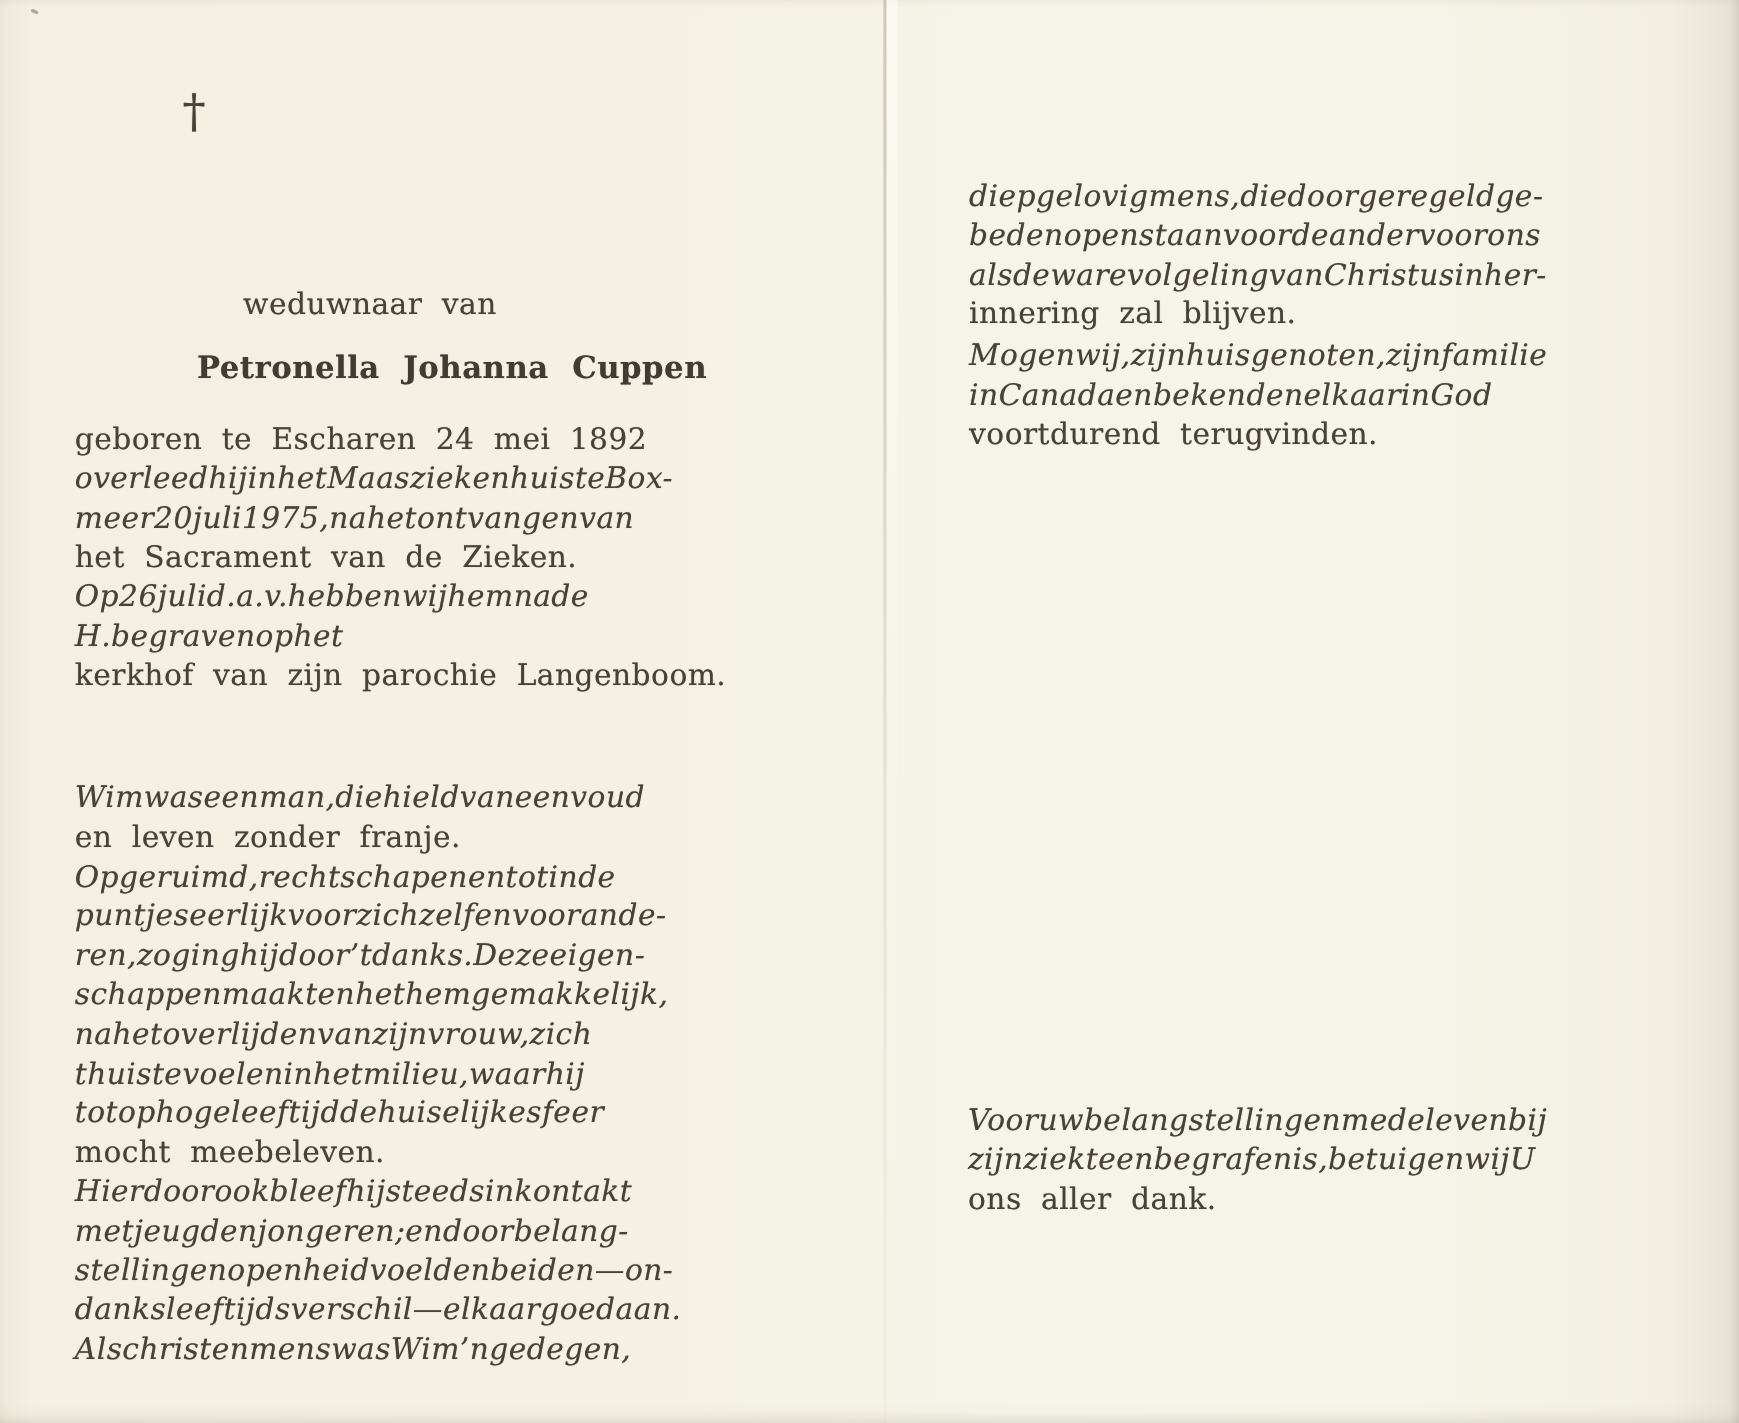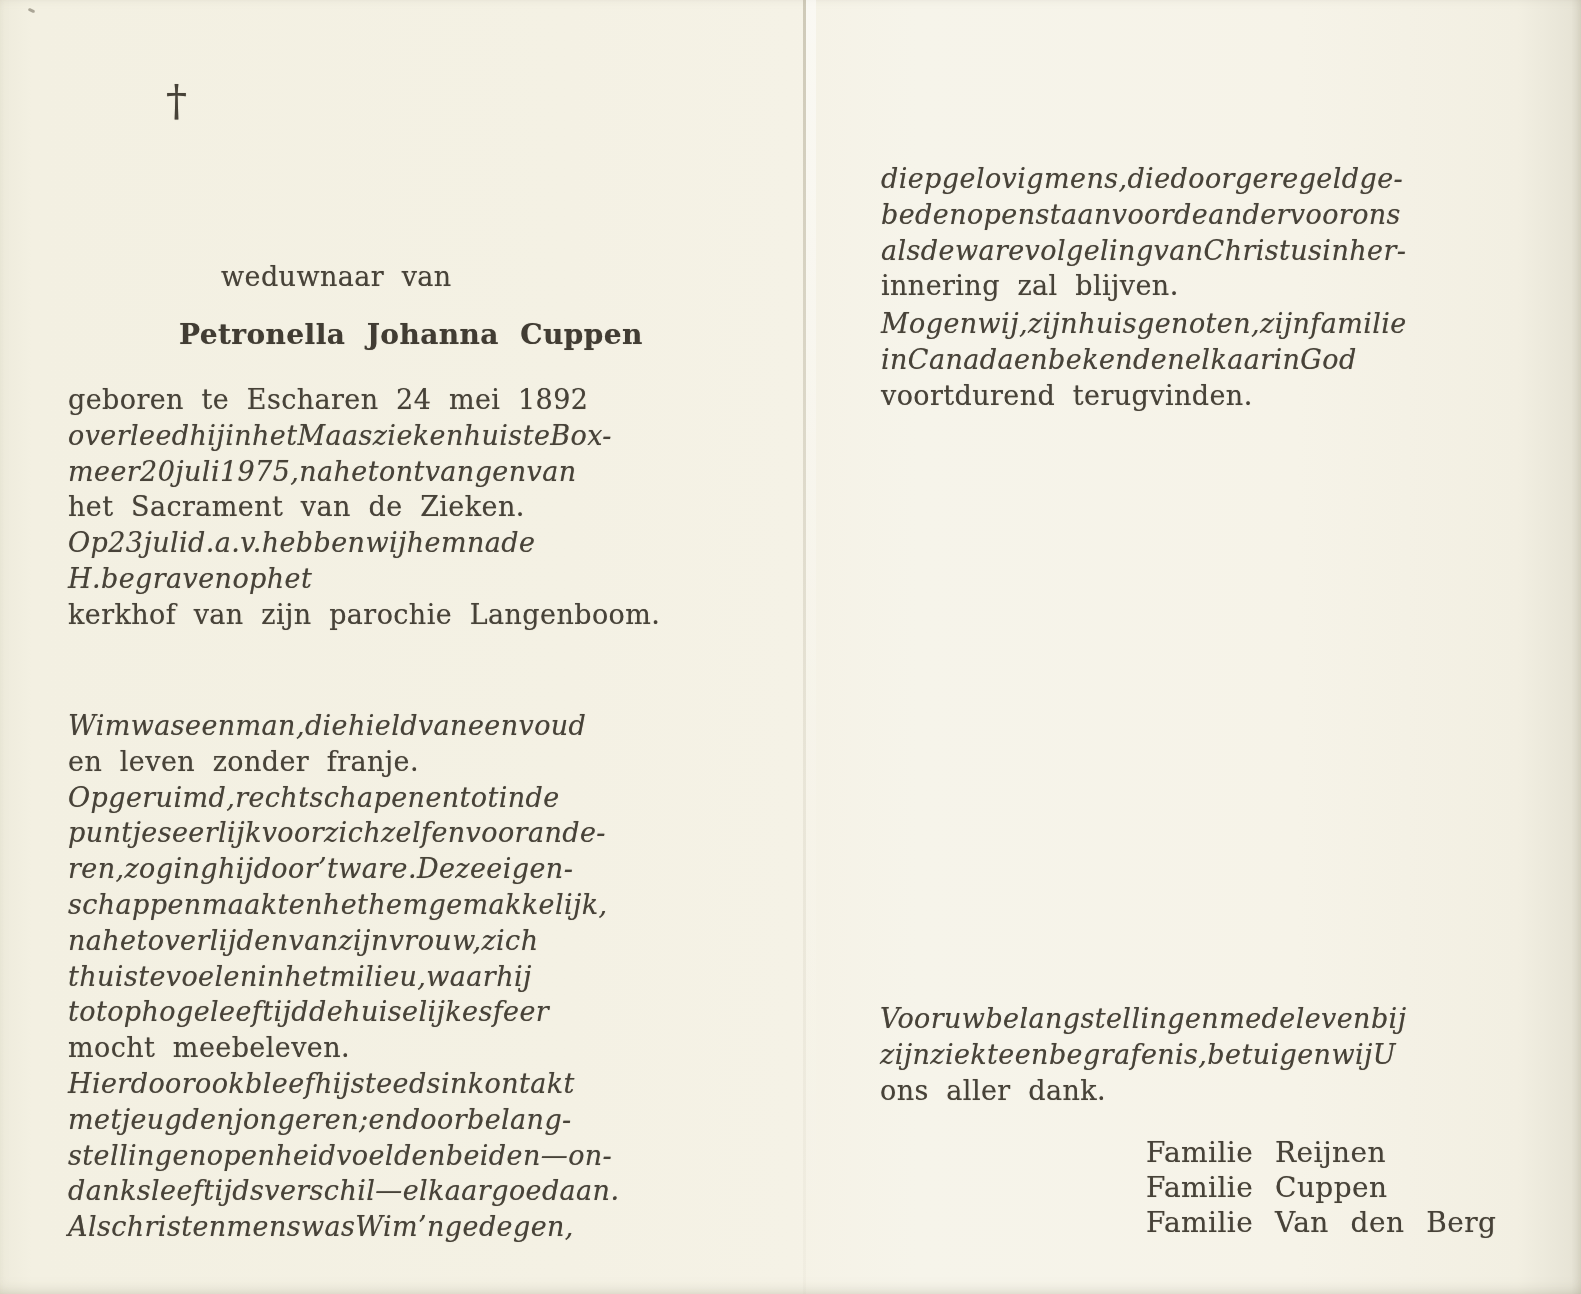--- a/index.html
+++ b/index.html
@@ -80,21 +80,21 @@
         <span>juli</span>
         <span>1975,</span>
         <span>na</span>
         <span>het</span>
         <span>ontvangen</span>
         <span>van</span>
       </div>
       <div class="line">het Sacrament van de Zieken.</div>
       <div class="line j">
         <span>Op</span>
-        <span>23</span>
+        <span>26</span>
         <span>juli</span>
         <span>d.a.v.</span>
         <span>hebben</span>
         <span>wij</span>
         <span>hem</span>
         <span>na</span>
         <span>de</span>
       </div>
       <div class="line j">
         <span>H.</span>
@@ -134,21 +134,21 @@
         <span>voor</span>
         <span>ande-</span>
       </div>
       <div class="line j">
         <span>ren,</span>
         <span>zo</span>
         <span>ging</span>
         <span>hij</span>
         <span>door</span>
         <span>’t</span>
-        <span>ware.</span>
+        <span>danks.</span>
         <span>Deze</span>
         <span>eigen-</span>
       </div>
       <div class="line j">
         <span>schappen</span>
         <span>maakten</span>
         <span>het</span>
         <span>hem</span>
         <span>gemakkelijk,</span>
       </div>
@@ -294,18 +294,13 @@
         <span>ziekte</span>
         <span>en</span>
         <span>begrafenis,</span>
         <span>betuigen</span>
         <span>wij</span>
         <span>U</span>
       </div>
       <div class="line">ons aller dank.</div>
     </div>
 
-  <div class="blk body-text sigs">
-      <div class="line">Familie Reijnen</div>
-      <div class="line">Familie Cuppen</div>
-      <div class="line">Familie Van den Berg</div>
-    </div>
 </div>
 
 </body></html>

